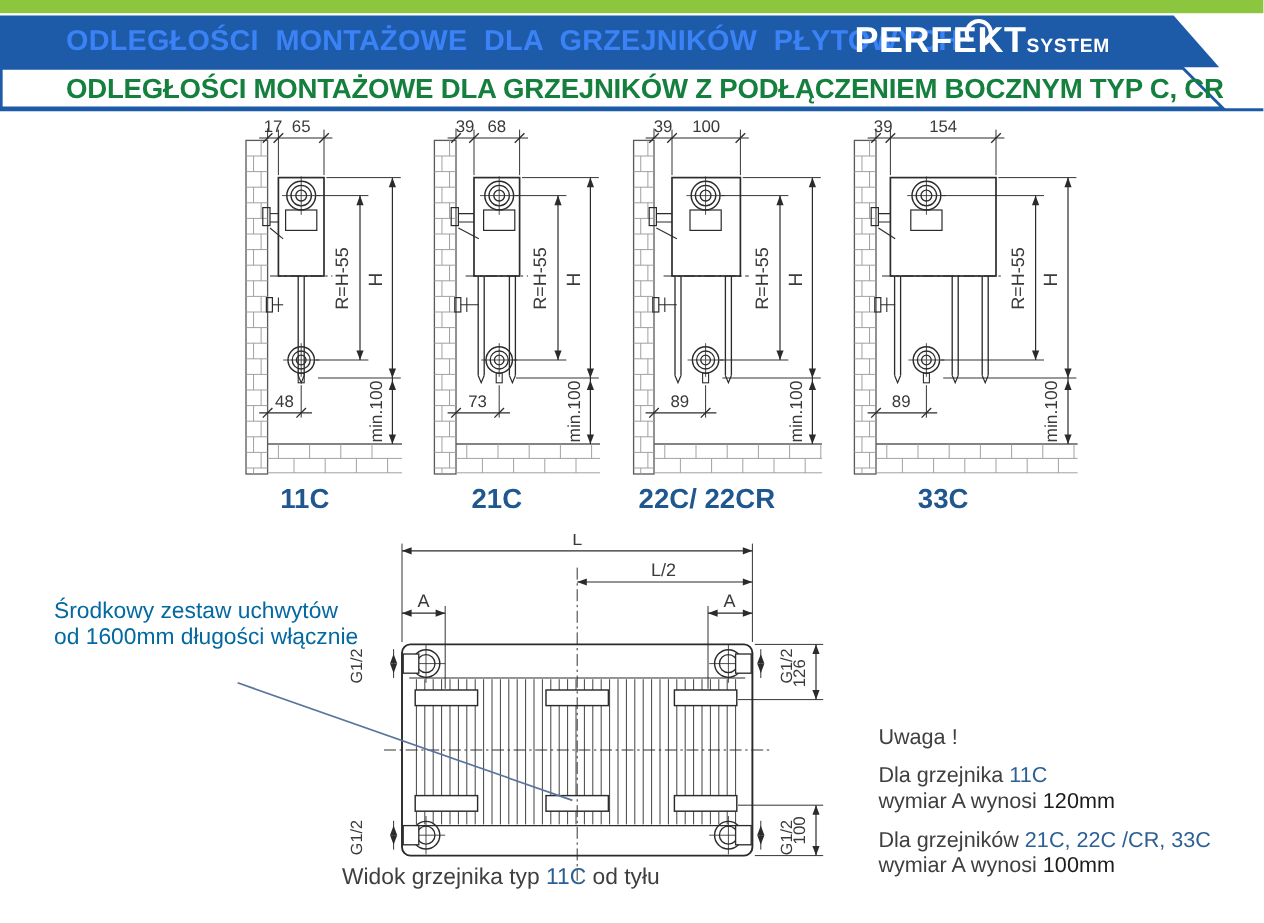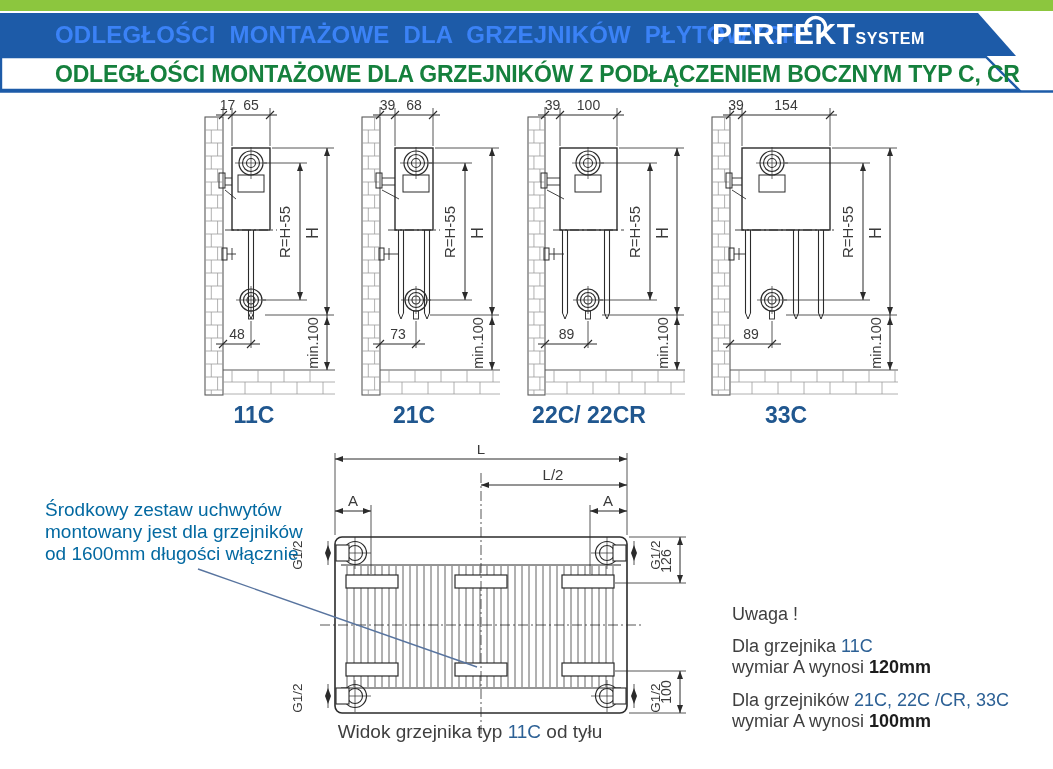--- a/index.html
+++ b/index.html
@@ -14,22 +14,22 @@
   #brand-arc{left:800px;top:10px;}
   #title2{left:55px;top:61px;color:#15803d;font-size:23px;font-weight:bold;
           letter-spacing:-.2px;white-space:nowrap;}
   .typelabel{top:402px;width:130px;text-align:center;color:#20578f;
              font-size:23px;font-weight:bold;}
   #left-note{left:45px;top:499px;color:#0369a1;font-size:19px;line-height:22px;}
   #right-note{left:732px;top:604px;color:#3f3f3f;font-size:18px;line-height:21px;}
   #right-note .title{margin-bottom:11px;}
   #right-note .item{margin-bottom:12px;}
   .blue{color:#2c6095;}
-  .val{color:#1c1c1c;font-weight:bold;}
-  #caption{left:285px;top:721px;width:370px;text-align:center;color:#3f3f3f;
+  .val{color:#1c1c1c;font-weight:normal;}
+  #caption{left:285px;top:721px;width:370px;color:#3f3f3f;
            font-size:19px;}
   svg text{font-family:"Liberation Sans", sans-serif;fill:#3a3a3a;}
 </style>
 </head>
 <body>
 
 <svg class="abs" width="1053" height="100" style="left:0;top:0">
   <rect x="0" y="0" width="1053" height="11" fill="#8cc63e"></rect>
   <polygon points="0,13 978,13 1016,56 0,56" fill="#1d5ba8"></polygon>
   <path d="M1,57 L986,57 L1019,90 L1,90 Z" fill="#ffffff" stroke="#1d5ba8" stroke-width="2.4"></path>
@@ -672,21 +672,20 @@
       <text x="390" y="253" font-size="13.5" text-anchor="middle" transform="rotate(-90 390 253)">G1/2</text>
     </g>
   </svg>
 
 <svg class="abs" width="290" height="112" style="left:195px;top:563px">
   <line x1="3" y1="6" x2="282" y2="104" stroke-width="1.4" stroke="#58749f"></line>
 </svg>
 
 <div class="abs" id="left-note">
   <div>Środkowy zestaw uchwytów</div>
-  <div>montowany jest dla grzejników</div>
   <div>od 1600mm długości włącznie</div>
 </div>
 
 <div class="abs" id="right-note">
   <div class="title">Uwaga !</div>
   <div class="item"><span>Dla grzejnika </span><span class="blue">11C</span><br><span>wymiar A wynosi </span><span class="val">120mm</span></div>
   <div class="item"><span>Dla grzejników </span><span class="blue">21C, 22C /CR, 33C</span><br><span>wymiar A wynosi </span><span class="val">100mm</span></div>
 </div>
 
 <div class="abs" id="caption"><span>Widok grzejnika typ </span><span class="blue">11C</span><span> od tyłu</span></div>

